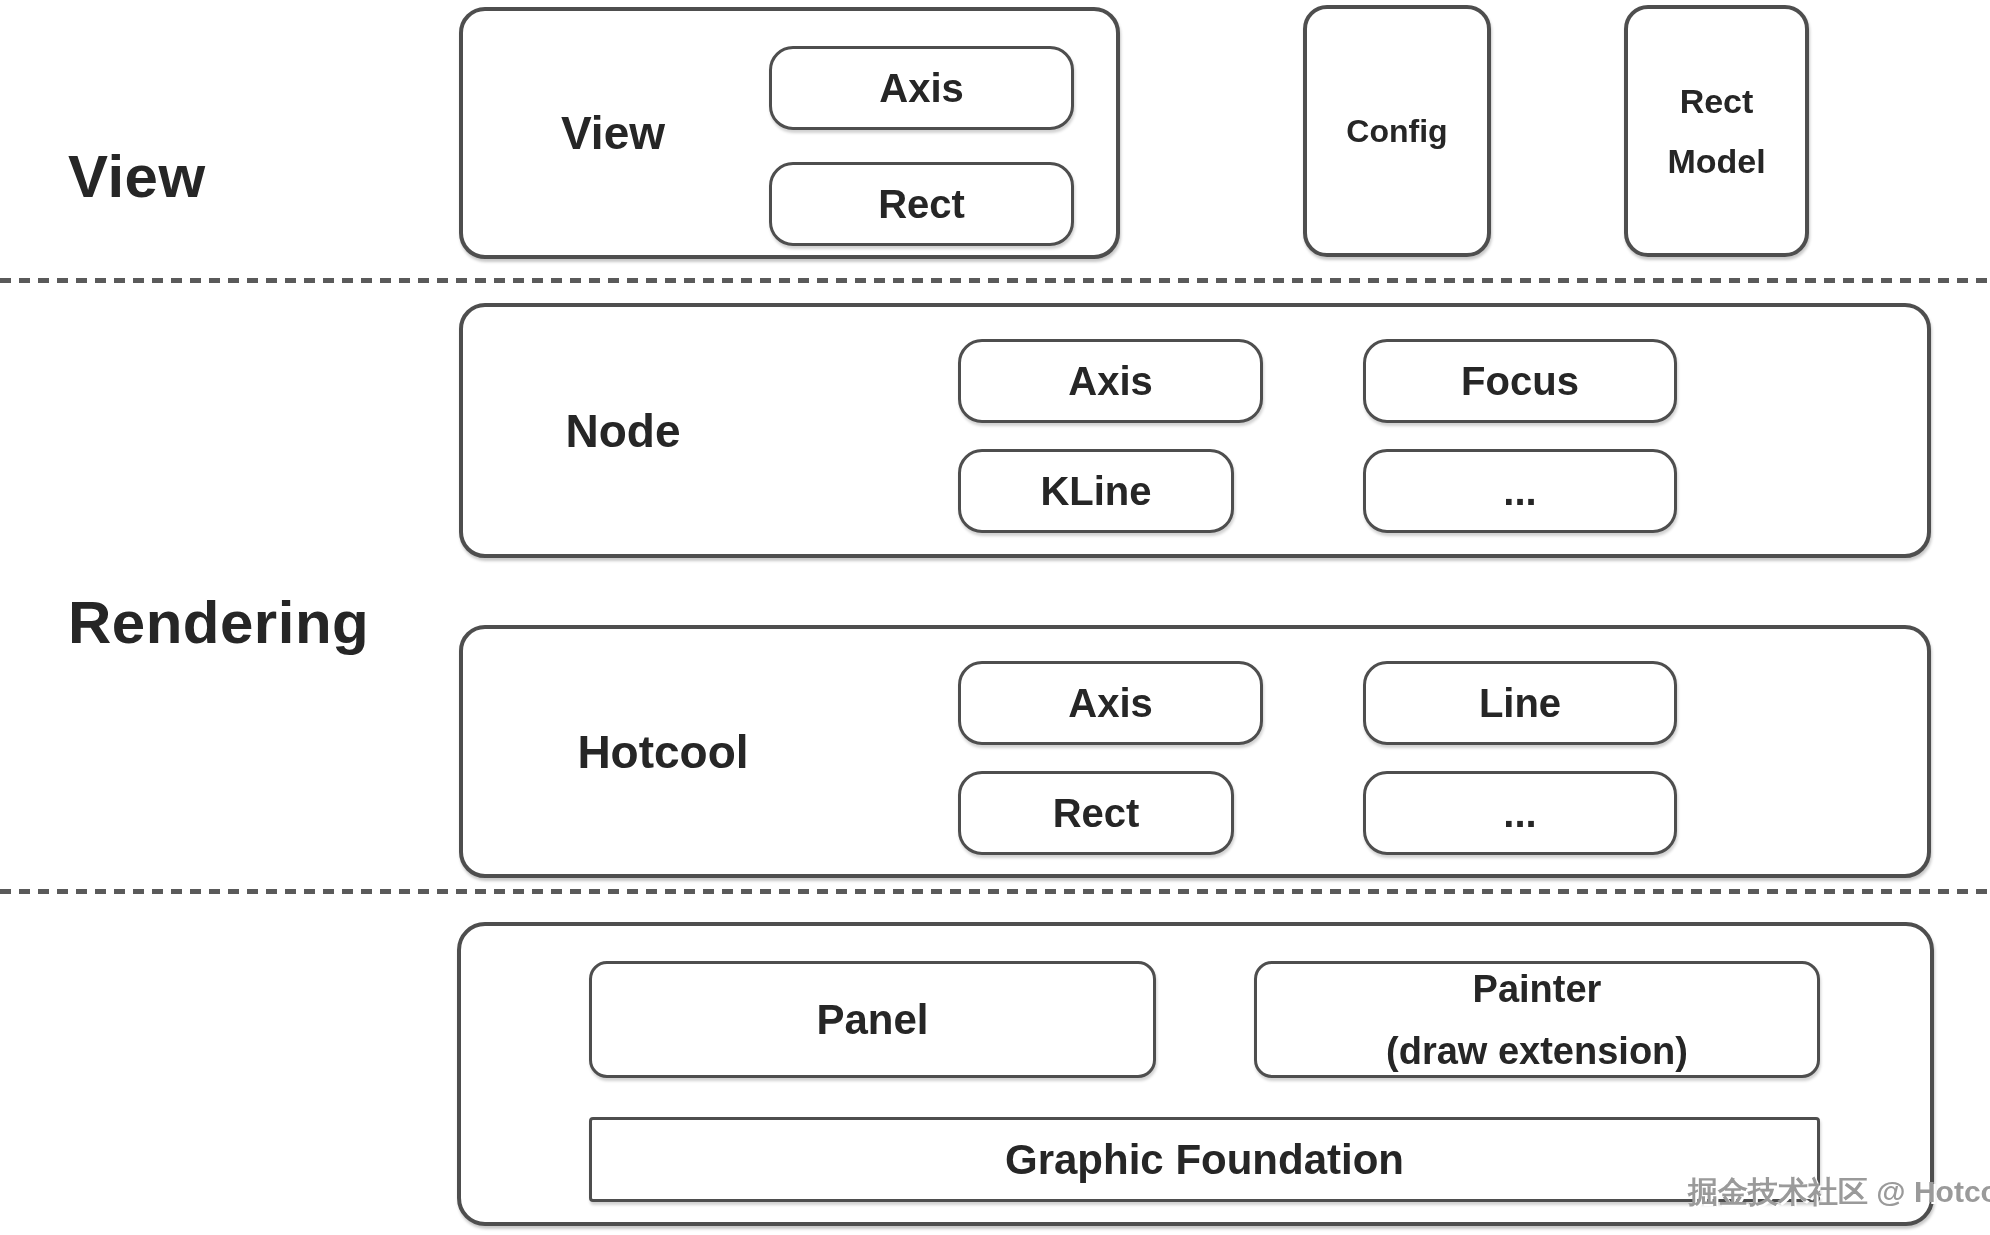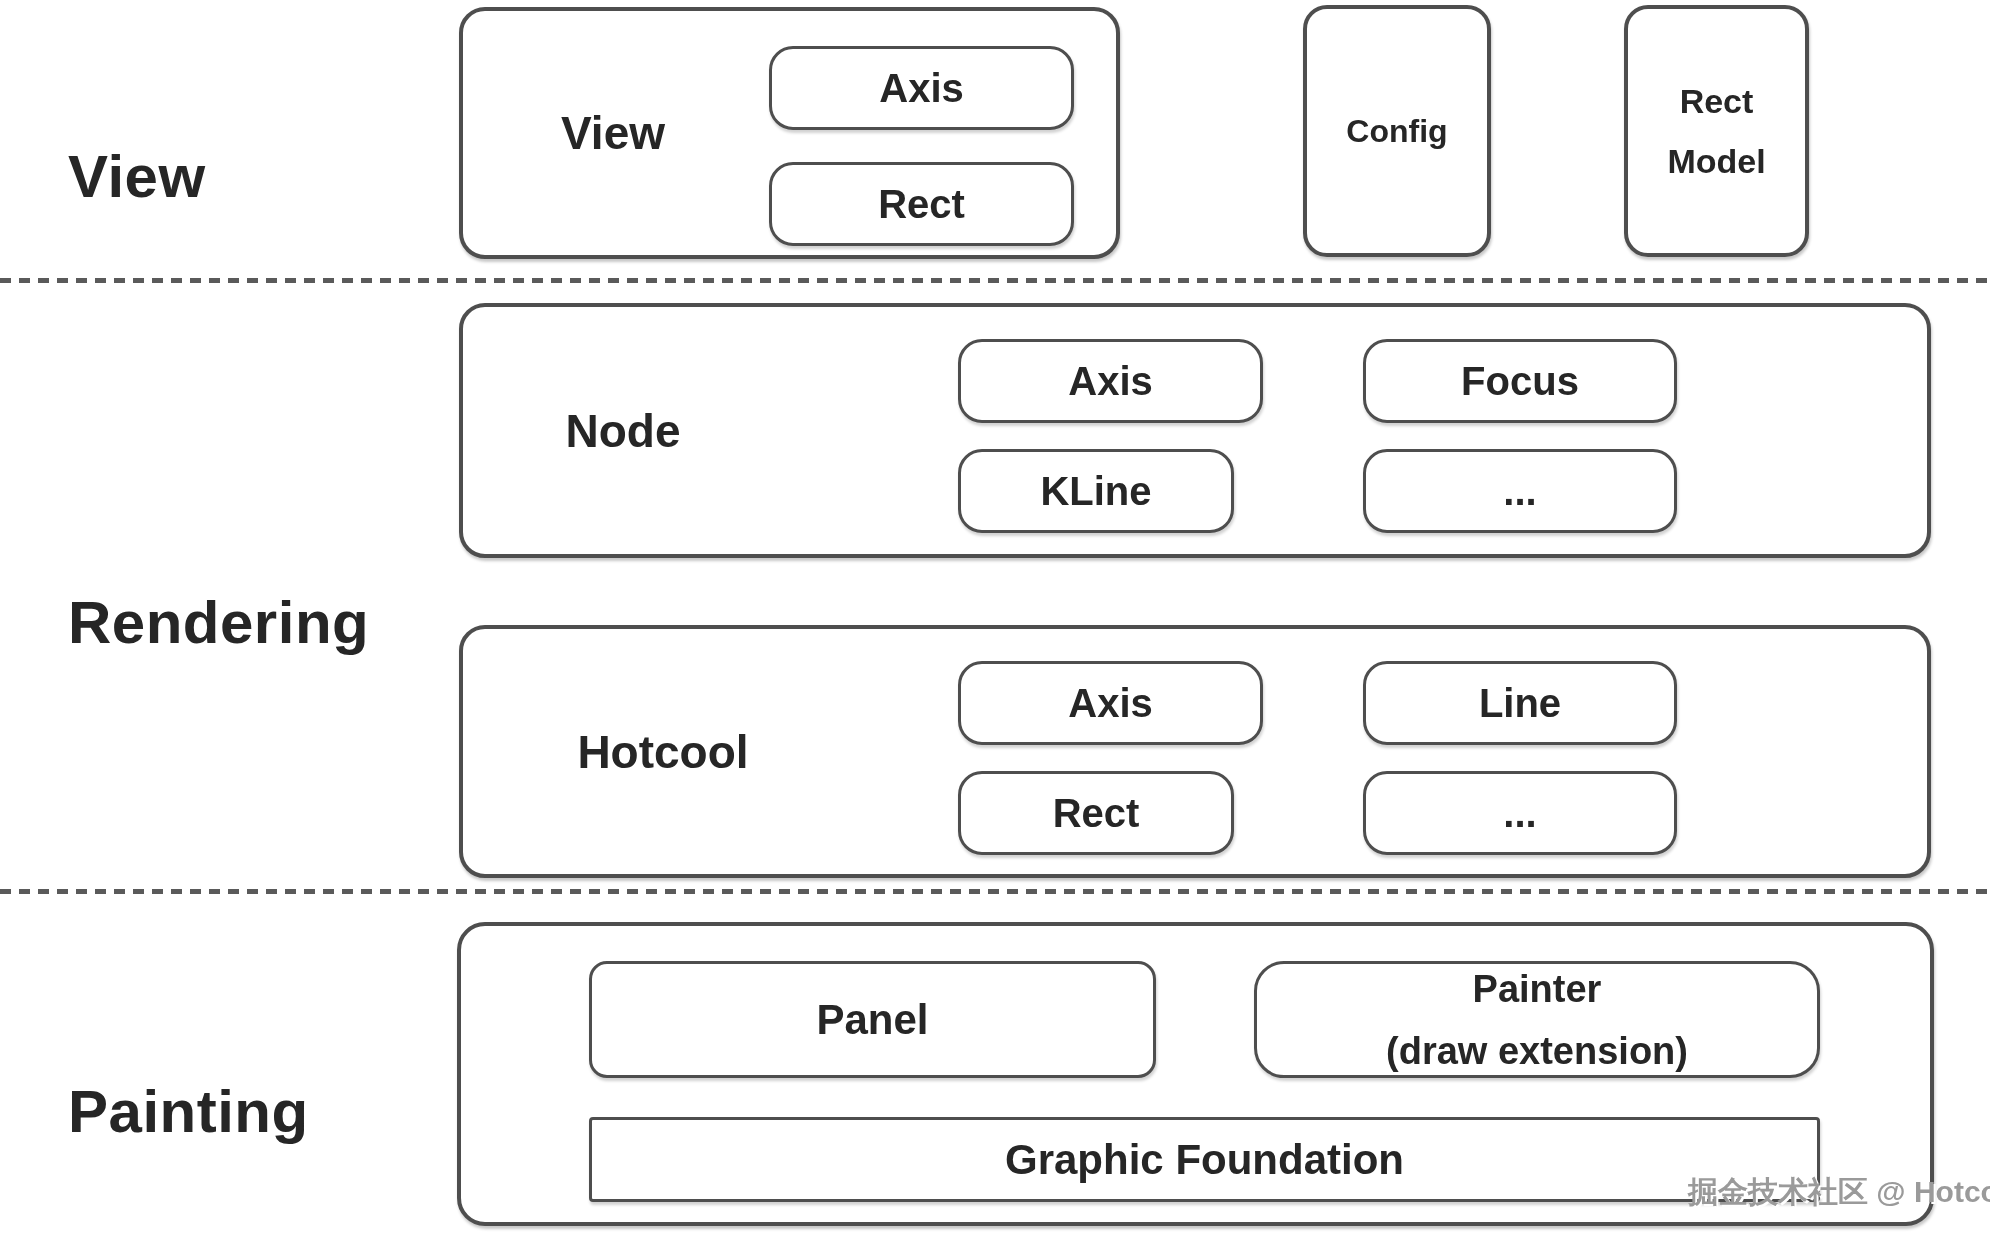--- a/index.html
+++ b/index.html
@@ -108,21 +108,21 @@
   .grid-chip-c1r2 { left: 495px; top: 142px; width: 276px; height: 84px; }
   .grid-chip-c2r1 { left: 900px; top: 32px;  width: 314px; height: 84px; }
   .grid-chip-c2r2 { left: 900px; top: 142px; width: 314px; height: 84px; }
 
   .label-rendering { top: 588px; }
   .sep-2           { top: 889px; }
 
   
   .painting-box  { left: 457px; top: 922px; width: 1477px; height: 304px; border-radius: 28px; }
   .panel-box     { left: 128px; top: 35px;  width: 567px;  height: 117px; border-radius: 18px; font-size: 42px; }
-  .painter-box   { left: 793px; top: 35px;  width: 566px;  height: 117px; border-radius: 30px;
+  .painter-box   { left: 793px; top: 35px;  width: 566px;  height: 117px; border-radius: 18px;
                    flex-direction: column; font-size: 38px; }
   .painter-box .line { line-height: 62px; }
   .gf-box        { left: 128px; top: 191px; width: 1231px; height: 85px; border-radius: 4px; font-size: 42px; }
 
   .label-painting  { top: 1077px; }
 
   .watermark {
     position: absolute;
     left: 1688px;
     top: 1172px;
@@ -170,21 +170,20 @@
   <div class="outer-box renderer-box">
     <div class="box-title">Hotcool</div>
     <div class="chip grid-chip-c1r1">Axis</div>
     <div class="chip grid-chip-c1r2">Rect</div>
     <div class="chip grid-chip-c2r1">Line</div>
     <div class="chip grid-chip-c2r2">...</div>
   </div>
 
   <div class="dashed-sep sep-2"></div>
 
-  <div class="section-label label-painting">Painting</div>
 
   <div class="outer-box painting-box">
     <div class="chip panel-box">Panel</div>
     <div class="chip painter-box">
       <div class="line">Painter</div>
       <div class="line">(draw extension)</div>
     </div>
     <div class="chip gf-box">Graphic Foundation</div>
   </div>
 

